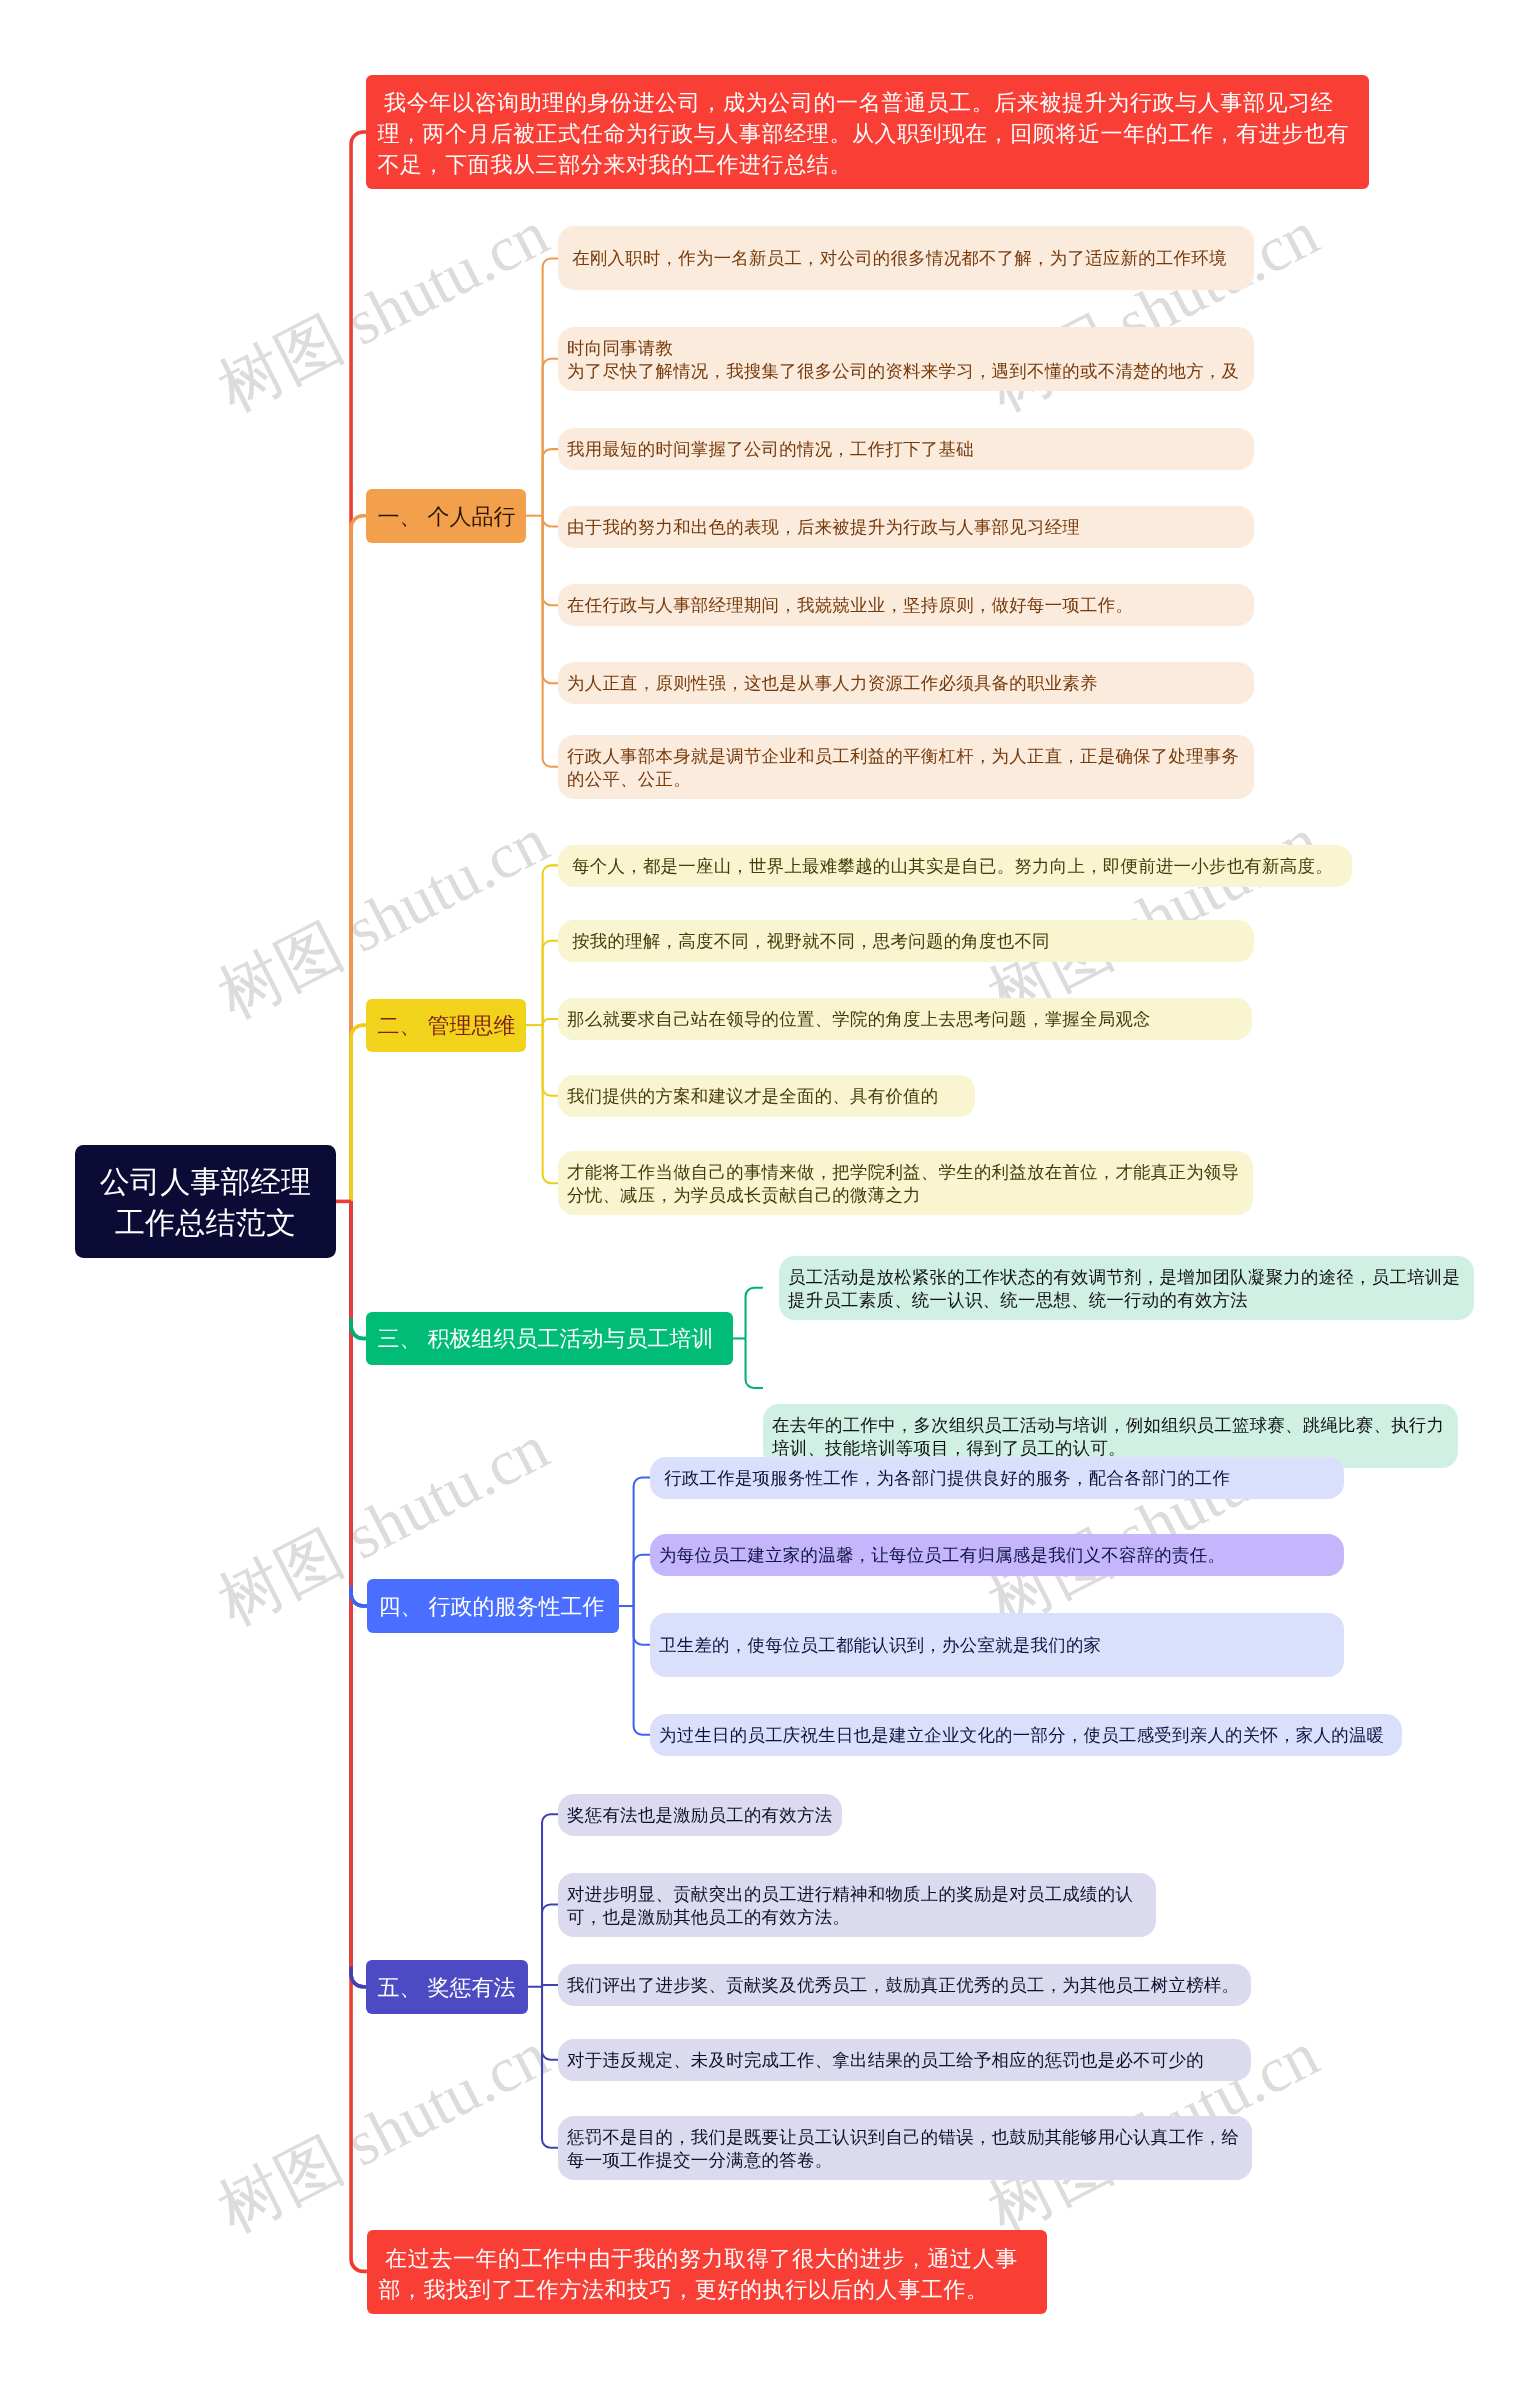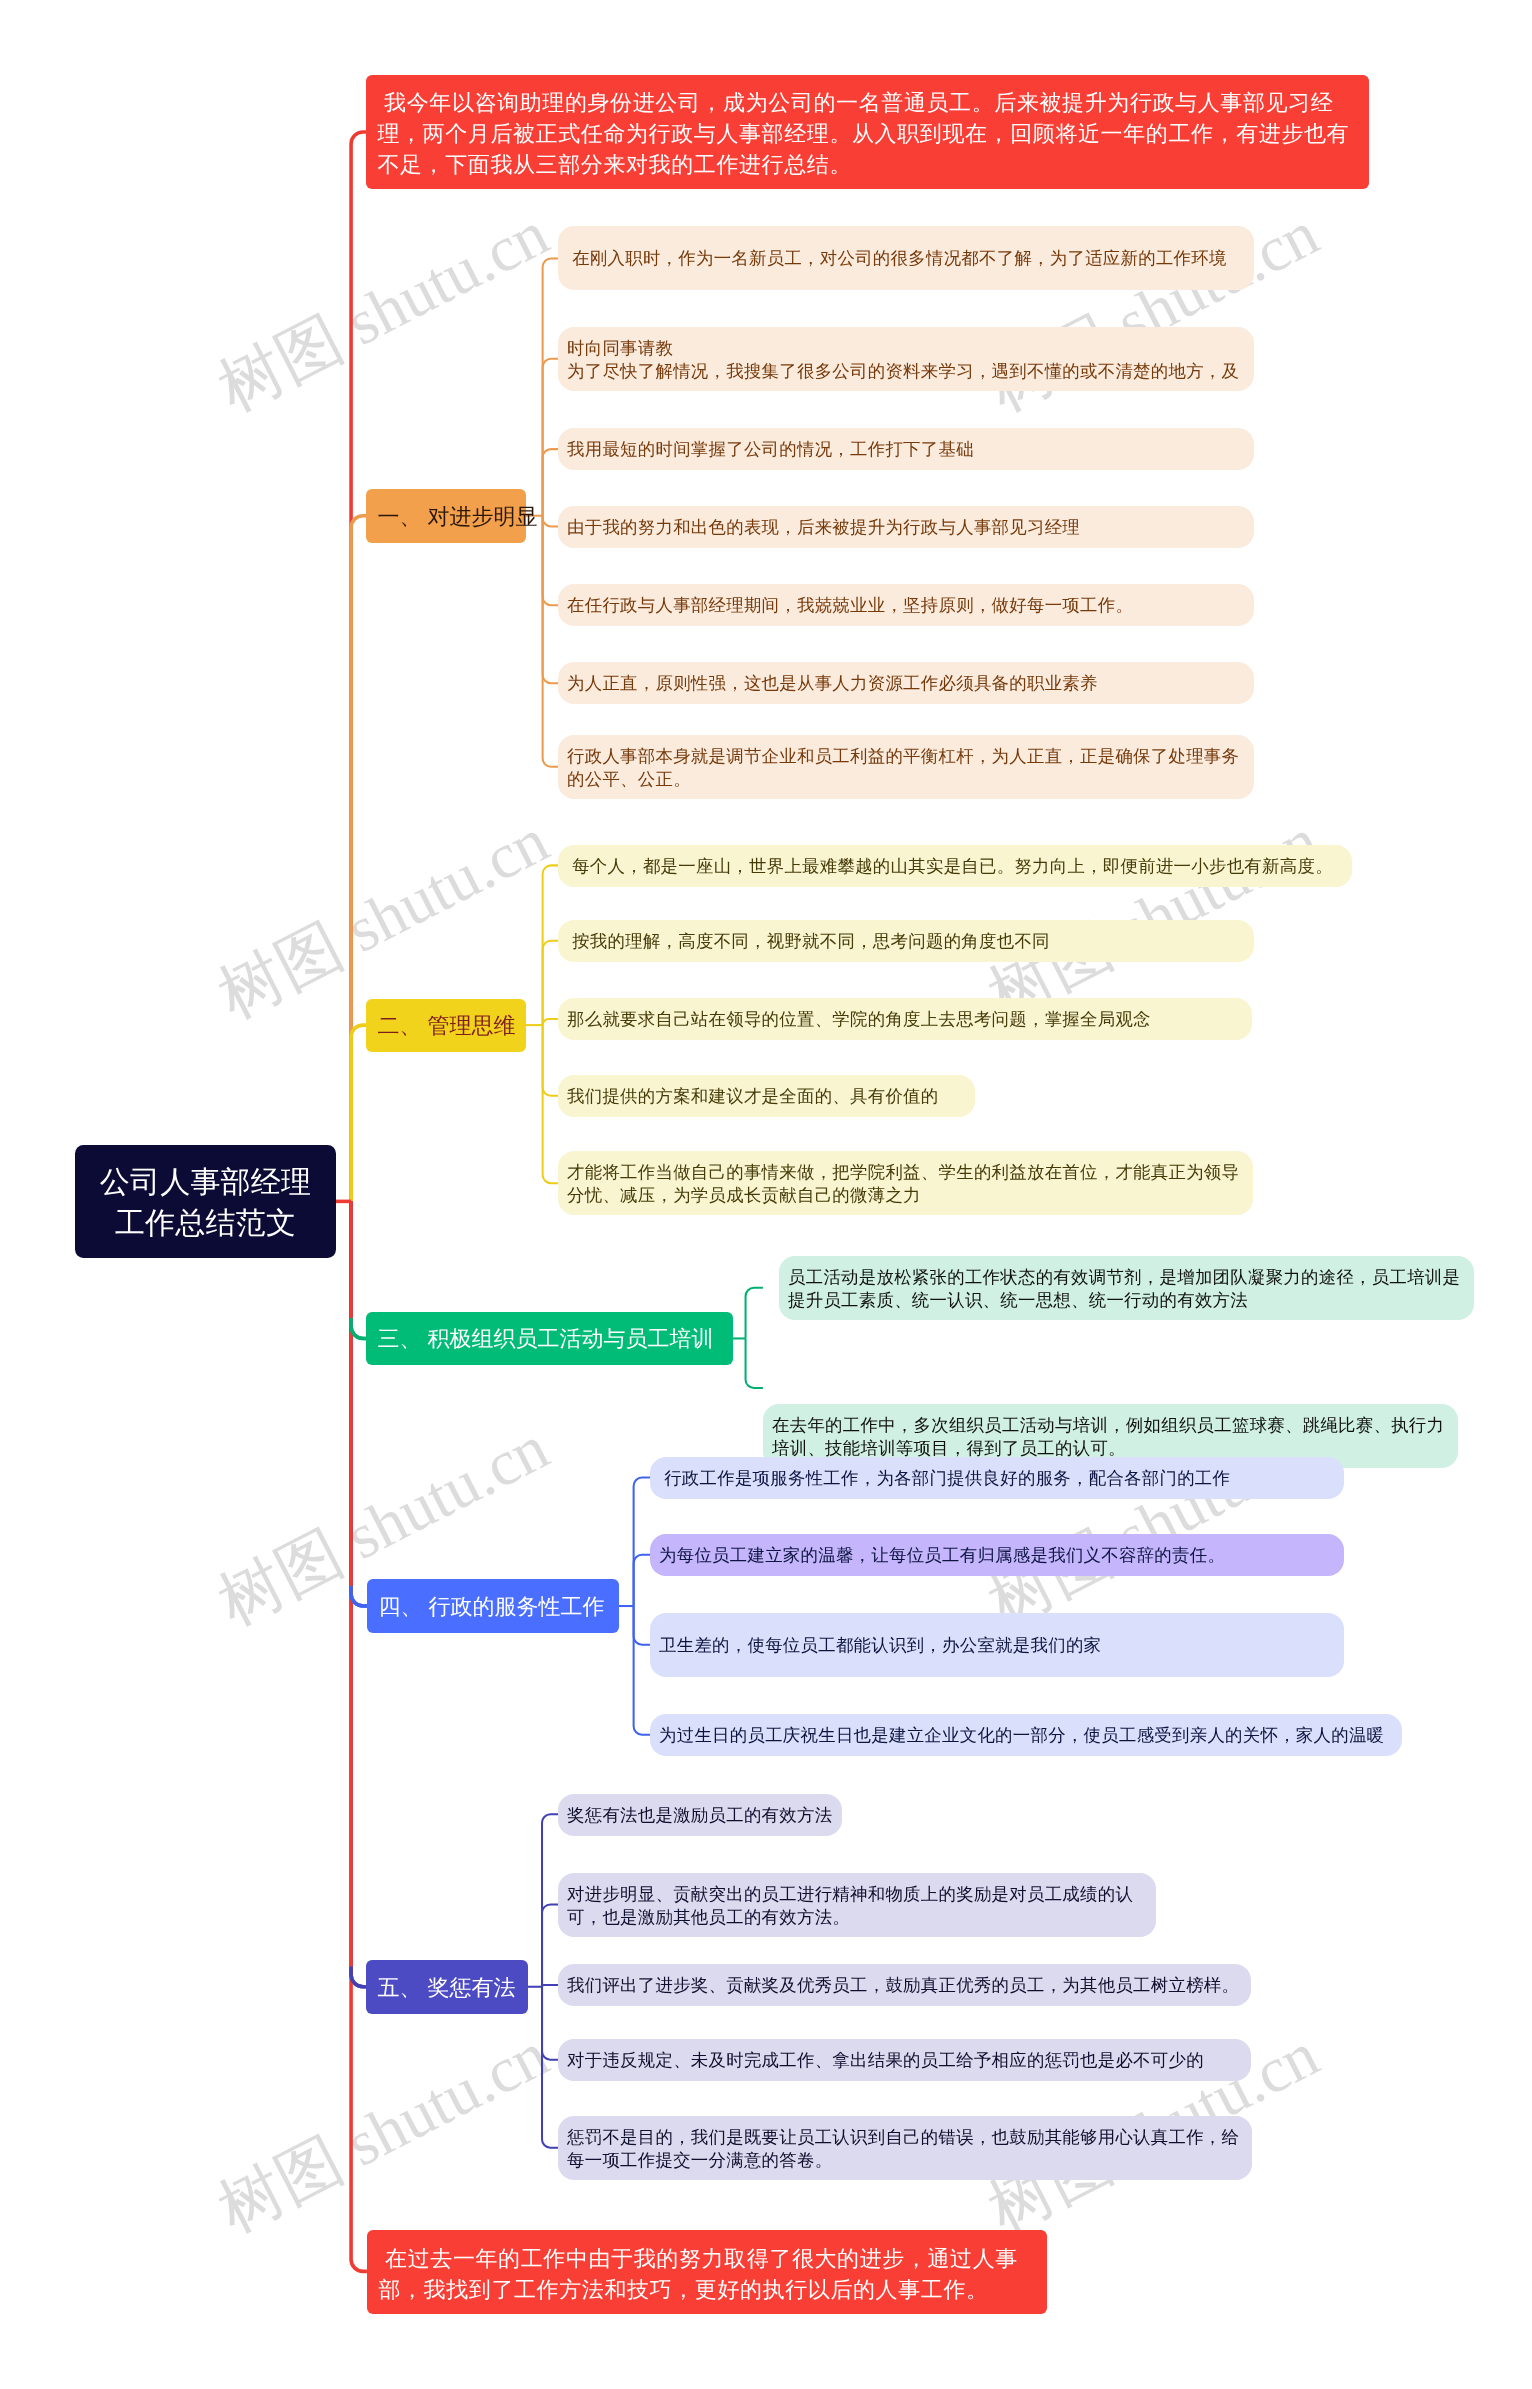--- a/index.html
+++ b/index.html
@@ -81,21 +81,21 @@
       <span class="ln">不足，下面我从三部分来对我的工作进行总结。</span>
     </div>
 <div class="node topicbox" style="left: 367px; top: 2230px; width: 680px; height: 84px; background: rgb(249, 62, 53); color: rgb(255, 255, 255);">
       <span class="ln"> 在过去一年的工作中由于我的努力取得了很大的进步，通过人事</span>
       <span class="ln">部，我找到了工作方法和技巧，更好的执行以后的人事工作。</span>
     </div>
 <div class="node rootbox" style="left: 75px; top: 1145px; width: 261px; height: 113px; background: rgb(11, 11, 53); color: rgb(255, 255, 255);">
       <span class="ln">公司人事部经理</span>
       <span class="ln">工作总结范文</span>
     </div>
-<div class="node branchbox" style="left: 366px; top: 489px; width: 160px; height: 54px; background: rgb(243, 160, 76); color: rgb(43, 23, 8);"><span class="ln">一、 对进步明显</span></div>
+<div class="node branchbox" style="left: 366px; top: 489px; width: 160px; height: 54px; background: rgb(243, 160, 76); color: rgb(43, 23, 8);"><span class="ln">一、 个人品行</span></div>
 <div class="node childbox" style="left: 558px; top: 226px; width: 696px; height: 64px; background: rgb(251, 235, 221); color: rgb(117, 57, 10);">
       <span class="ln"> 在刚入职时，作为一名新员工，对公司的很多情况都不了解，为了适应新的工作环境</span>
     </div>
 <div class="node childbox" style="left: 558px; top: 327px; width: 696px; height: 64px; background: rgb(251, 235, 221); color: rgb(117, 57, 10);">
       <span class="ln">时向同事请教</span>
       <span class="ln">为了尽快了解情况，我搜集了很多公司的资料来学习，遇到不懂的或不清楚的地方，及</span>
     </div>
 <div class="node childbox" style="left: 558px; top: 428px; width: 696px; height: 42px; background: rgb(251, 235, 221); color: rgb(117, 57, 10);">
       <span class="ln">我用最短的时间掌握了公司的情况，工作打下了基础</span>
     </div>

